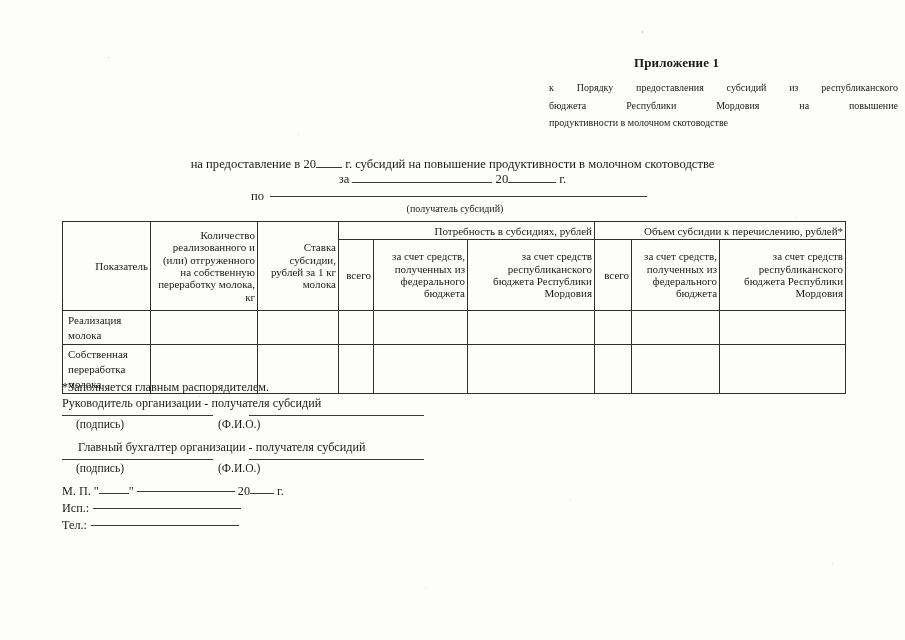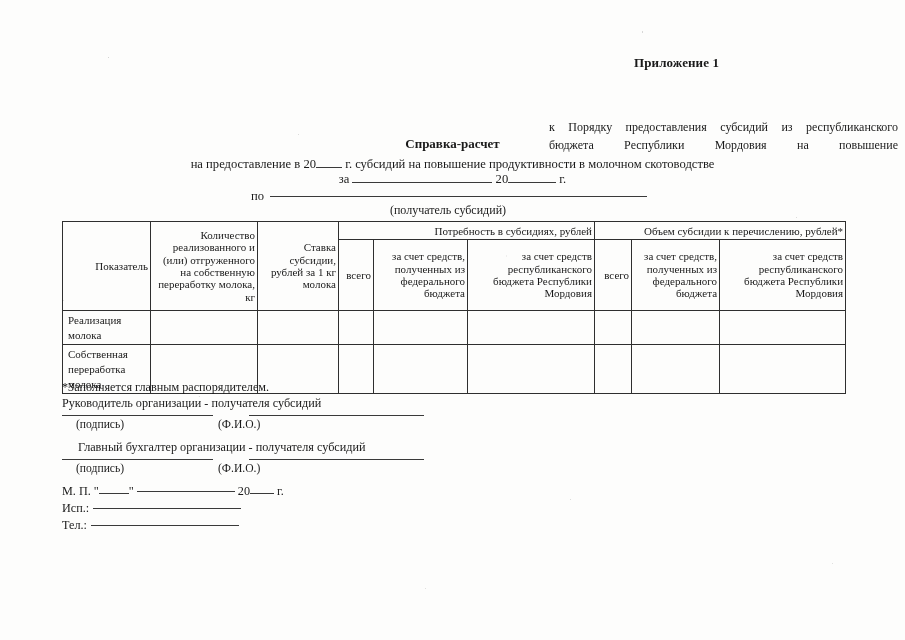--- a/index.html
+++ b/index.html
@@ -51,25 +51,24 @@
     font-size: 13px;
     font-weight: bold;
     letter-spacing: .1px;
     white-space: nowrap;
   }
   .appendix-body {
     position: absolute;
     left: 549px;
     top: 79px;
     width: 349px;
-    font-size: 12px;
+    font-size: 10px;
     line-height: 17.5px;
     text-align: justify;
     text-align-last: left;
-    margin-top: 40px;
   }
   .appendix-body .ln {
     display: block;
     text-align: justify;
     text-align-last: justify;
   }
   .appendix-body .ln.last {
     text-align-last: left;
   }
 
@@ -120,25 +119,25 @@
   }
   .line-po .rule {
     display: inline-block;
     width: 377px;
     border-bottom: 1px solid #3a3a3a;
     margin-left: 6px;
     vertical-align: 3px;
   }
   .caption-recipient {
     position: absolute;
-    left: 268px;
+    left: 275px;
     top: 203px;
     width: 360px;
     text-align: center;
-    font-size: 12px;
+    font-size: 10px;
   }
 
   
   .tbl {
     position: absolute;
     left: 62px;
     top: 221px;
     width: 783px;
     border-collapse: collapse;
     table-layout: fixed;
@@ -246,23 +245,23 @@
 </head>
 <body>
 
 <div class="page">
   <div class="speckle"></div>
 
   <div class="appendix-title">Приложение 1</div>
   <div class="appendix-body">
     <span class="ln">к Порядку предоставления субсидий из республиканского</span>
     <span class="ln">бюджета Республики Мордовия на повышение</span>
-  </div>
-
-  <div class="doc-title">Справка-расчет</div>
+    <span class="ln last">продуктивности в молочном скотоводстве</span>
+  </div>
+
 
   <div class="doc-subtitle">
     <span>на предоставление в 20</span><span class="blank w-sm"></span>
     <span>г. субсидий на повышение продуктивности в молочном скотоводстве</span>
   </div>
 
   <div class="line-za">
     <span>за</span>
     <span class="blank w-lg"></span>
     <span>20</span><span class="blank w-md"></span>

